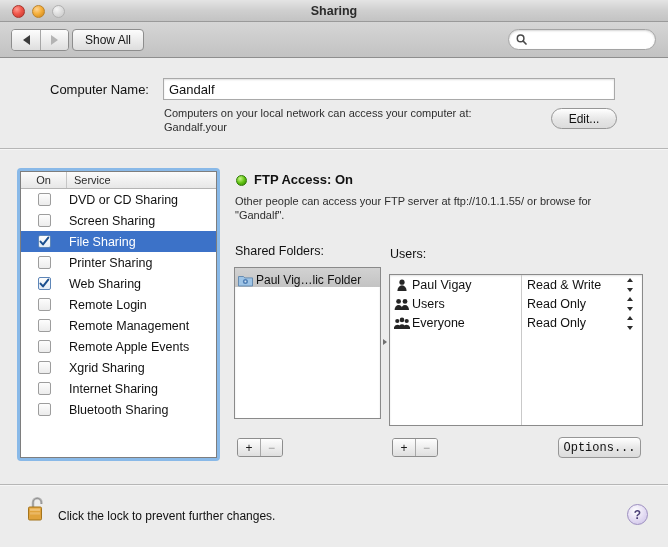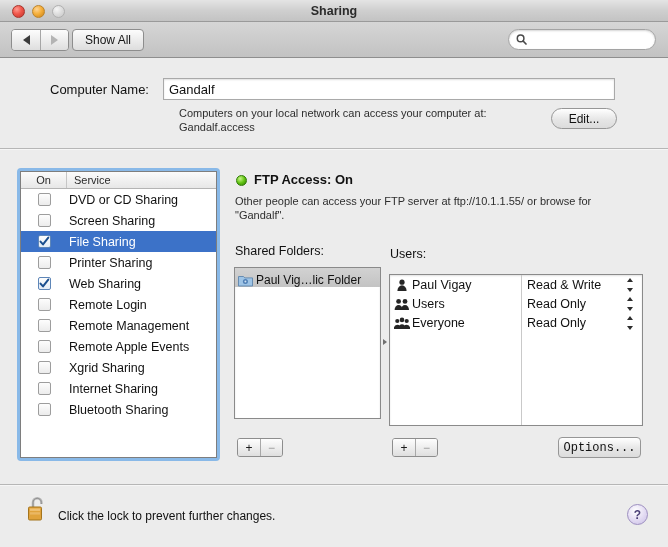--- a/index.html
+++ b/index.html
@@ -82,21 +82,21 @@
     position: absolute; left: 163px; top: 78px; width: 452px; height: 22px;
     background: #fff; border: 1px solid #a9a9a9;
     box-shadow: inset 0 1px 2px rgba(0,0,0,.13);
   }
   #cname-input {
     border: 0; outline: 0; background: transparent; font-family: inherit;
     font-size: 13px; color: #111; width: 440px; height: 20px; padding-left: 5px;
   }
   #cname-desc {
     position: absolute; left: 164px; top: 106px; width: 380px;
-    font-size: 11px; color: #2e2e2e; line-height: 14px; margin-left: 15px;
+    font-size: 11px; color: #2e2e2e; line-height: 14px;
   }
   #edit-btn {
     position: absolute; left: 551px; top: 108px; width: 66px; height: 21px;
     display: flex; align-items: center; justify-content: center;
     font-size: 12px; color: #111;
     border: 1px solid #969696; border-radius: 11px;
     background: linear-gradient(to bottom, #ffffff 0%, #e6e6e6 55%, #dcdcdc 100%);
   }
   #sep-top {
     position: absolute; left: 0; top: 148px; width: 668px; height: 1px;
@@ -284,21 +284,21 @@
       <input id="search-input" type="text" placeholder="" style="">
     </div>
   </div>
 
   <div id="cname-label">Computer Name:</div>
   <div id="cname-field">
     <input id="cname-input" type="text" value="Gandalf" style="">
   </div>
   <div id="cname-desc">
     <div>Computers on your local network can access your computer at:</div>
-    <div>Gandalf.access</div>
+    <div>Gandalf.your</div>
   </div>
   <div id="edit-btn">Edit...</div>
 
   <div id="sep-top"></div>
   <div id="sep-top-hl"></div>
 
   <div id="service-panel">
     <div id="service-inner">
       <div id="service-header">
         <div id="col-on">On</div>

